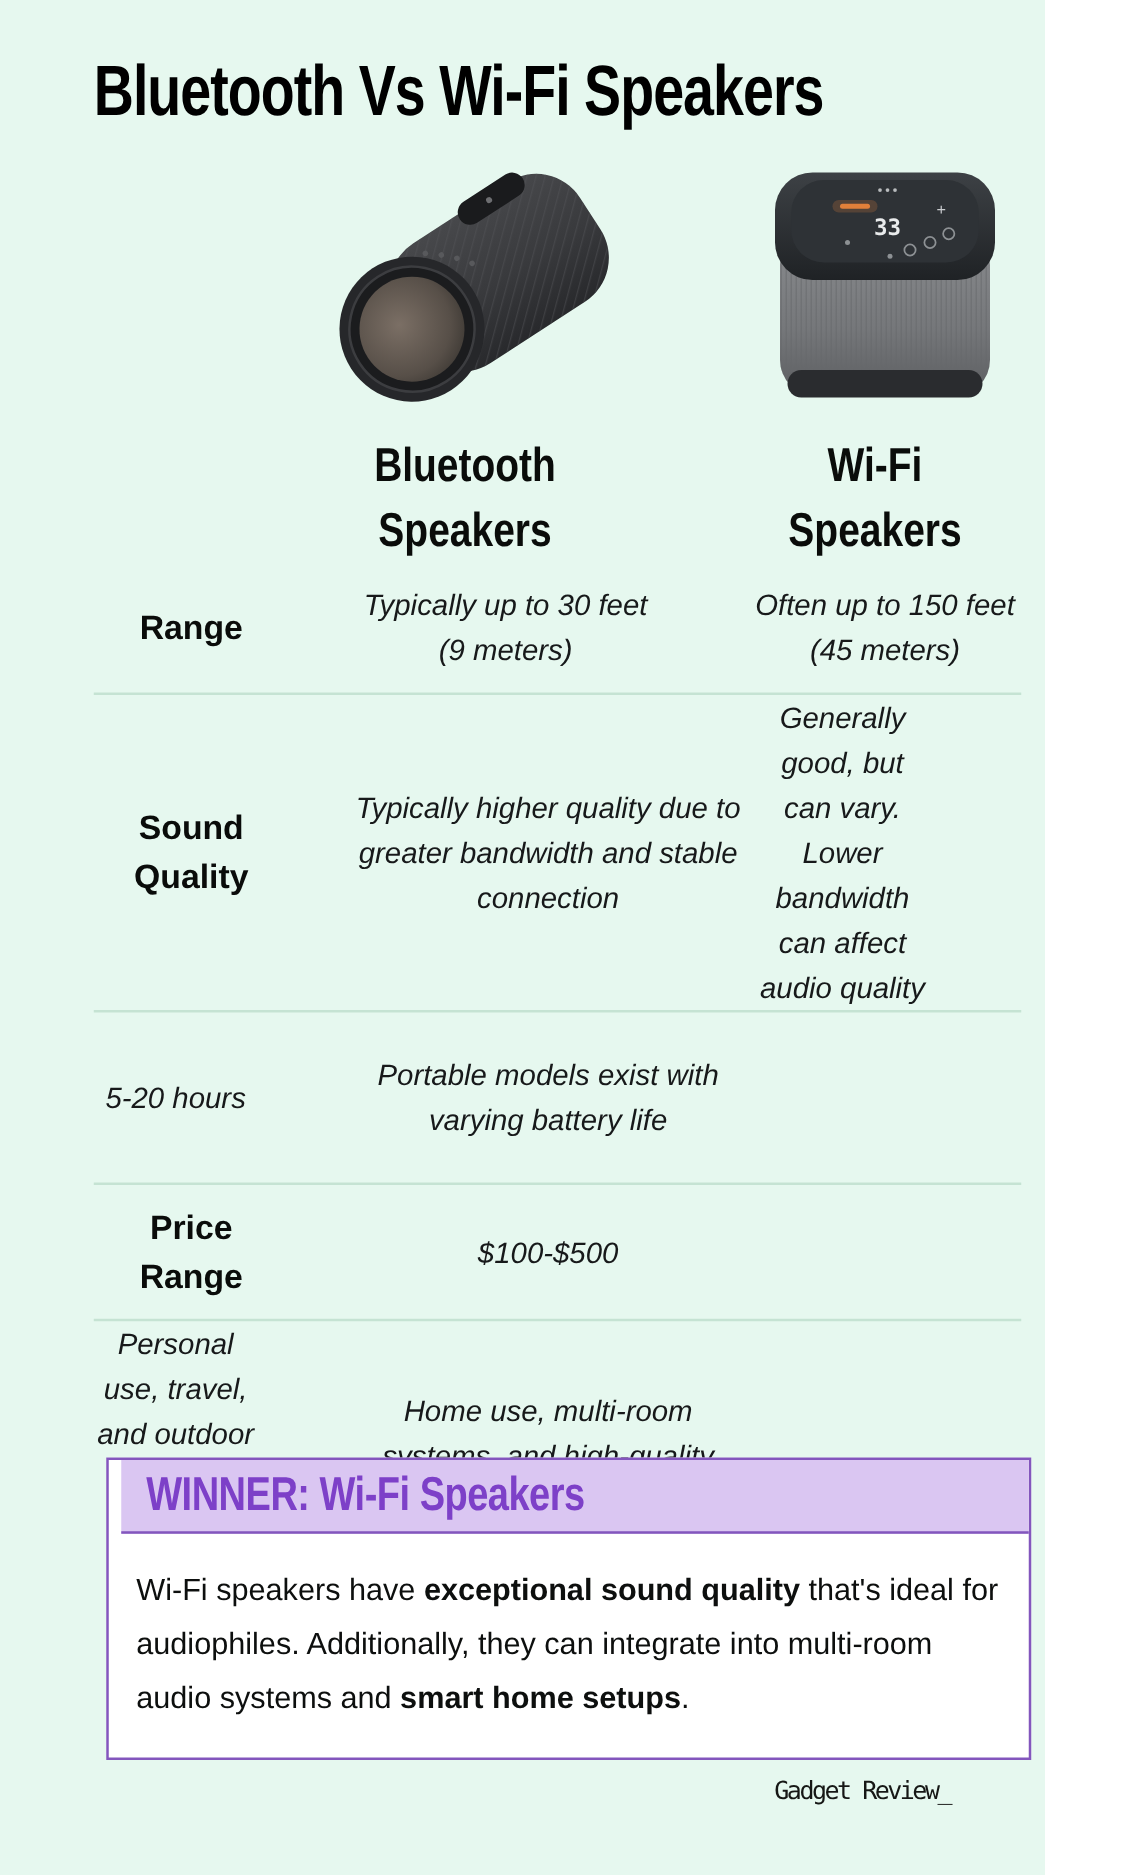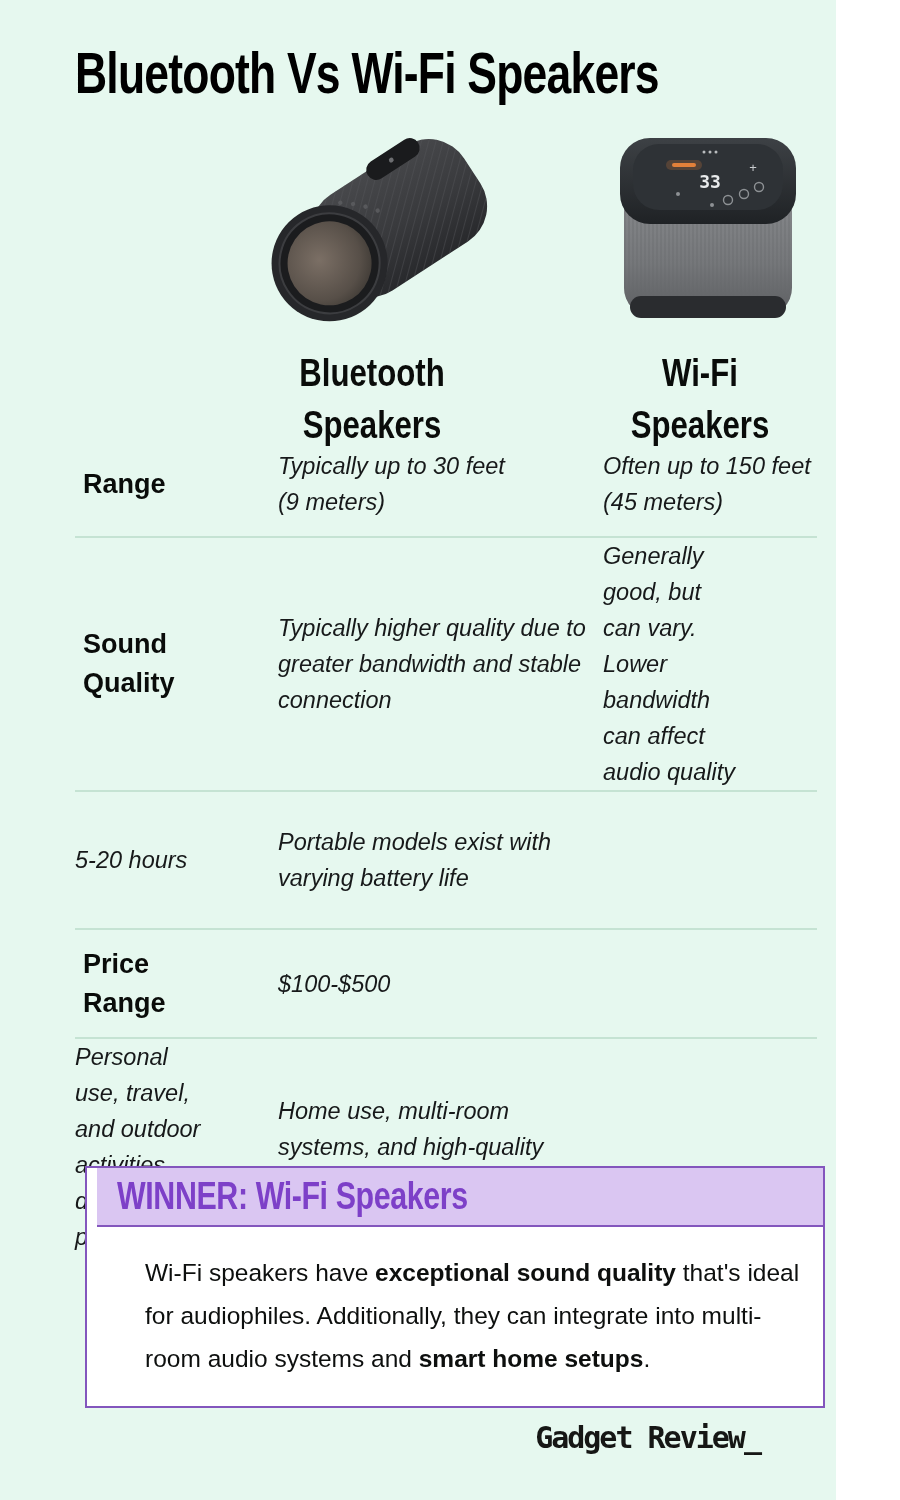--- a/index.html
+++ b/index.html
@@ -19,21 +19,21 @@
   .img-wf{position:absolute;left:616px;top:130px;width:184px;height:200px;}
   
   .col-header{
     position:absolute;margin:0;width:220px;text-align:center;
     font-size:38px;font-weight:800;line-height:52px;color:#0a0c0a;
     transform:scaleX(0.82);transform-origin:center;
   }
   .col-header.bt{left:262px;top:347px;}
   .col-header.wf{left:590px;top:347px;}
   
-  .table{position:absolute;left:75px;top:432px;width:742px;}
+  .table{position:absolute;left:75px;top:450px;width:742px;text-align:center;}
   .t-row{
     display:grid;grid-template-columns:203px 325px 1fr;
     align-items:center;box-sizing:border-box;
   }
   .t-row.sep{border-bottom:2px solid #c5e3d3;}
   .row-label{
     font-weight:700;font-size:27px;line-height:39px;color:#0a0c0a;
     padding-left:8px;max-width:140px;
   }
   .cell{font-size:23.5px;line-height:36px;color:#17191a;}
@@ -57,28 +57,28 @@
   .winner::after{transform:translate(10px,10px);}
   .winner-band{
     background:#dac6f2;border-bottom:2px solid #8356bd;
     height:57px;display:flex;align-items:center;padding-left:20px;margin-left:10px;
   }
   .winner-heading{
     margin:0;font-size:38px;font-weight:800;color:#7d40c8;letter-spacing:-0.5px;
     white-space:nowrap;transform:scaleX(0.8);transform-origin:left center;
   }
   .winner-body{
-    padding:24px 22px 26px 22px;font-size:24.5px;line-height:43px;color:#0d0f0e;margin-left:36px;
+    padding:24px 22px 26px 22px;font-size:24.5px;line-height:43px;color:#0d0f0e;
   }
   .winner-body strong{font-weight:700;}
   
   .brand{
     position:absolute;right:76px;top:1420px;
     font-family:"DejaVu Sans Mono","Liberation Mono",monospace;
-    font-weight:700;font-size:30px;letter-spacing:-2px;color:#161715;
+    font-weight:400;font-size:20px;letter-spacing:-2px;color:#161715;
     white-space:nowrap;
   }
 </style>
 </head>
 <body>
 
 <div class="canvas">
 
   <h1 class="page-title">Bluetooth Vs Wi-Fi Speakers</h1>
 

